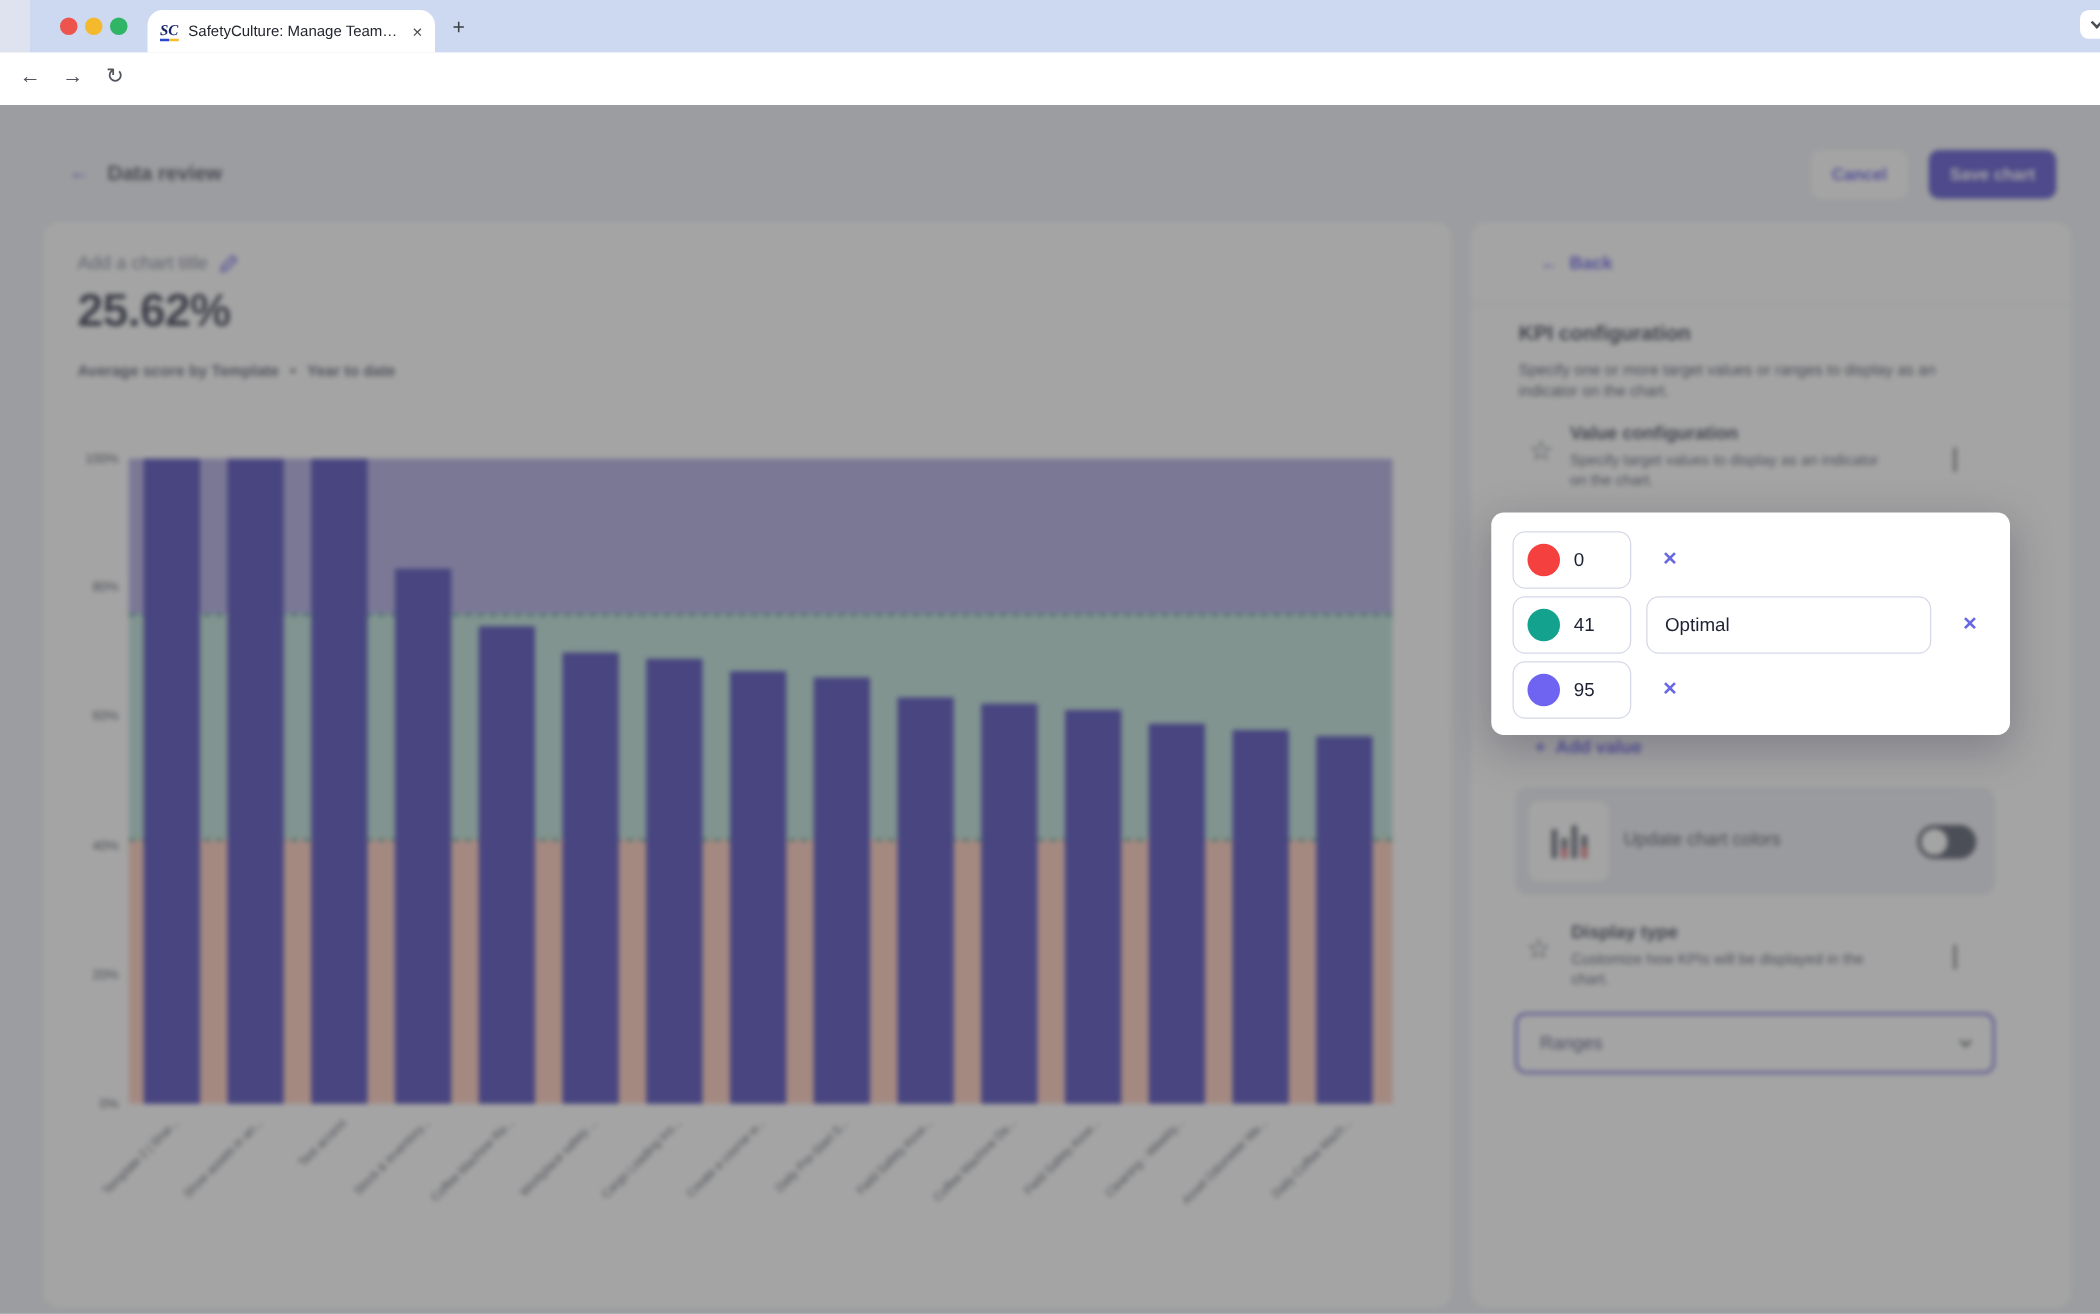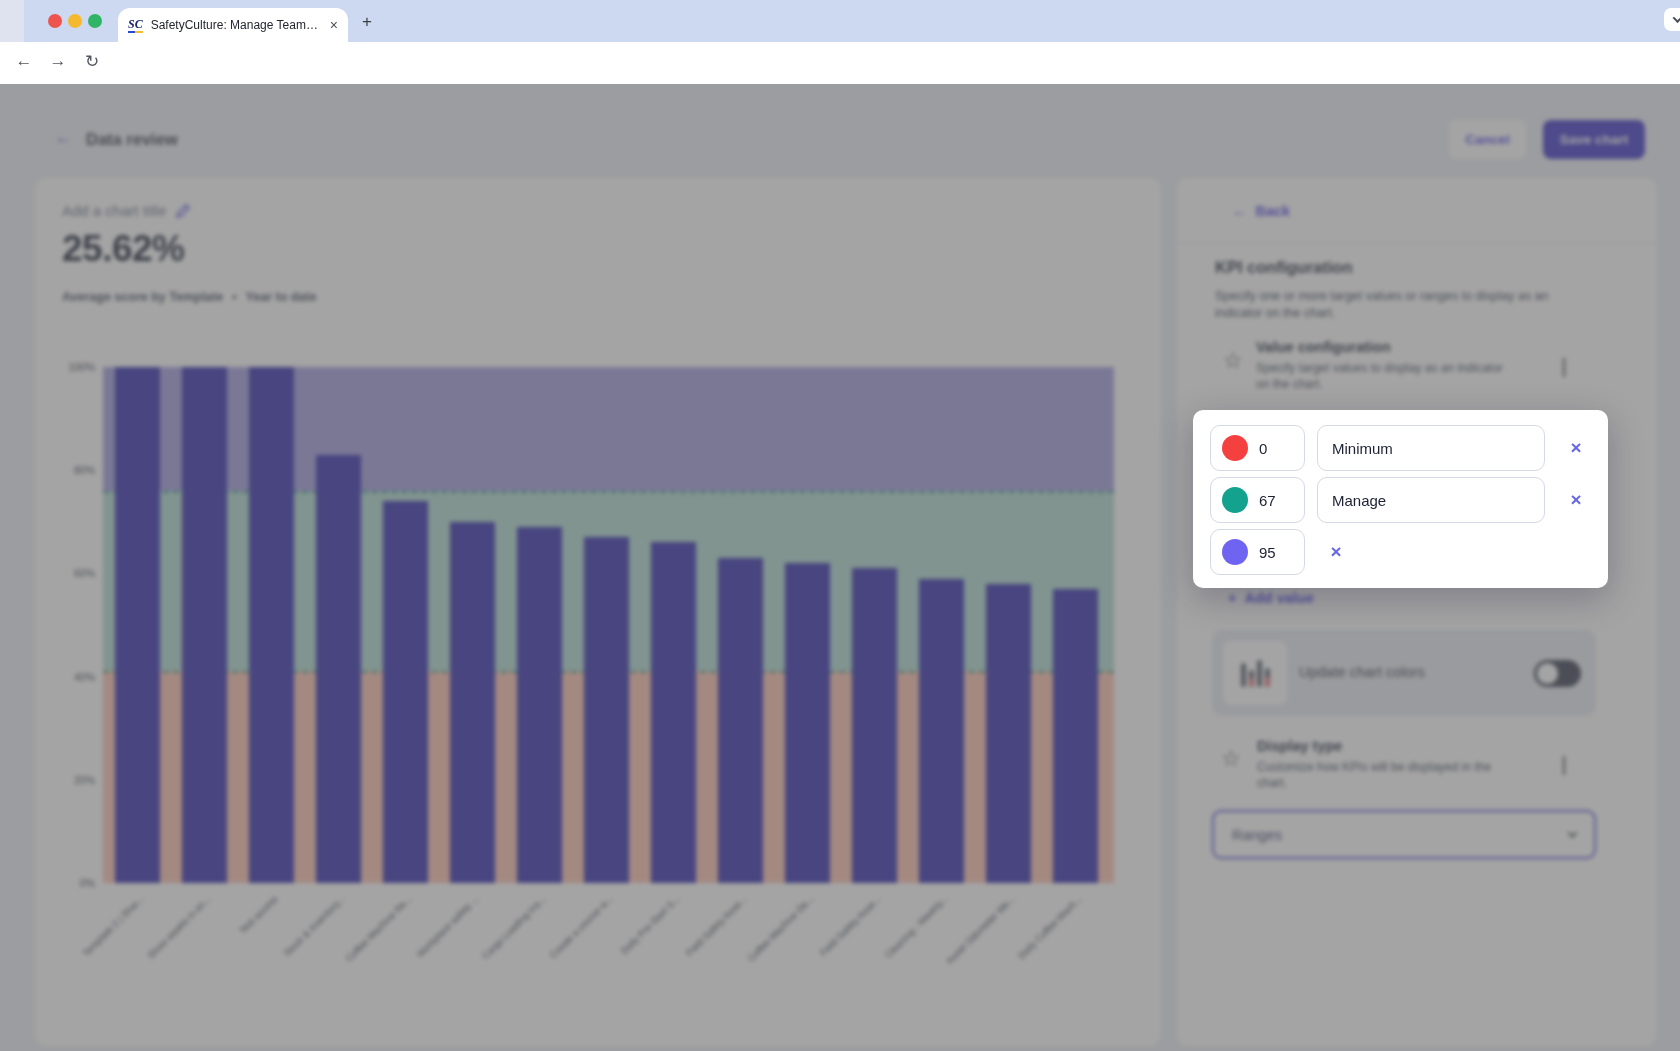--- a/index.html
+++ b/index.html
@@ -277,29 +277,28 @@
   </div>
   <div id="scrim"></div>
 </div>
 
 <div id="kpi-modal">
     <div class="kpi-row">
       <div class="value-input">
         <span class="dot" style="background: rgb(244, 64, 63);"></span>
         <span class="value-num">0</span>
       </div>
-      <div class="label-input">Minimum</div>
       <span class="row-x">×</span>
     </div>
     <div class="kpi-row">
       <div class="value-input">
         <span class="dot" style="background: rgb(18, 162, 142);"></span>
-        <span class="value-num">67</span>
-      </div>
-      <div class="label-input">Manage</div>
+        <span class="value-num">41</span>
+      </div>
+      <div class="label-input">Optimal</div>
       <span class="row-x">×</span>
     </div>
     <div class="kpi-row">
       <div class="value-input">
         <span class="dot" style="background: rgb(111, 99, 242);"></span>
         <span class="value-num">95</span>
       </div>
       <span class="row-x">×</span>
     </div>
   </div>

